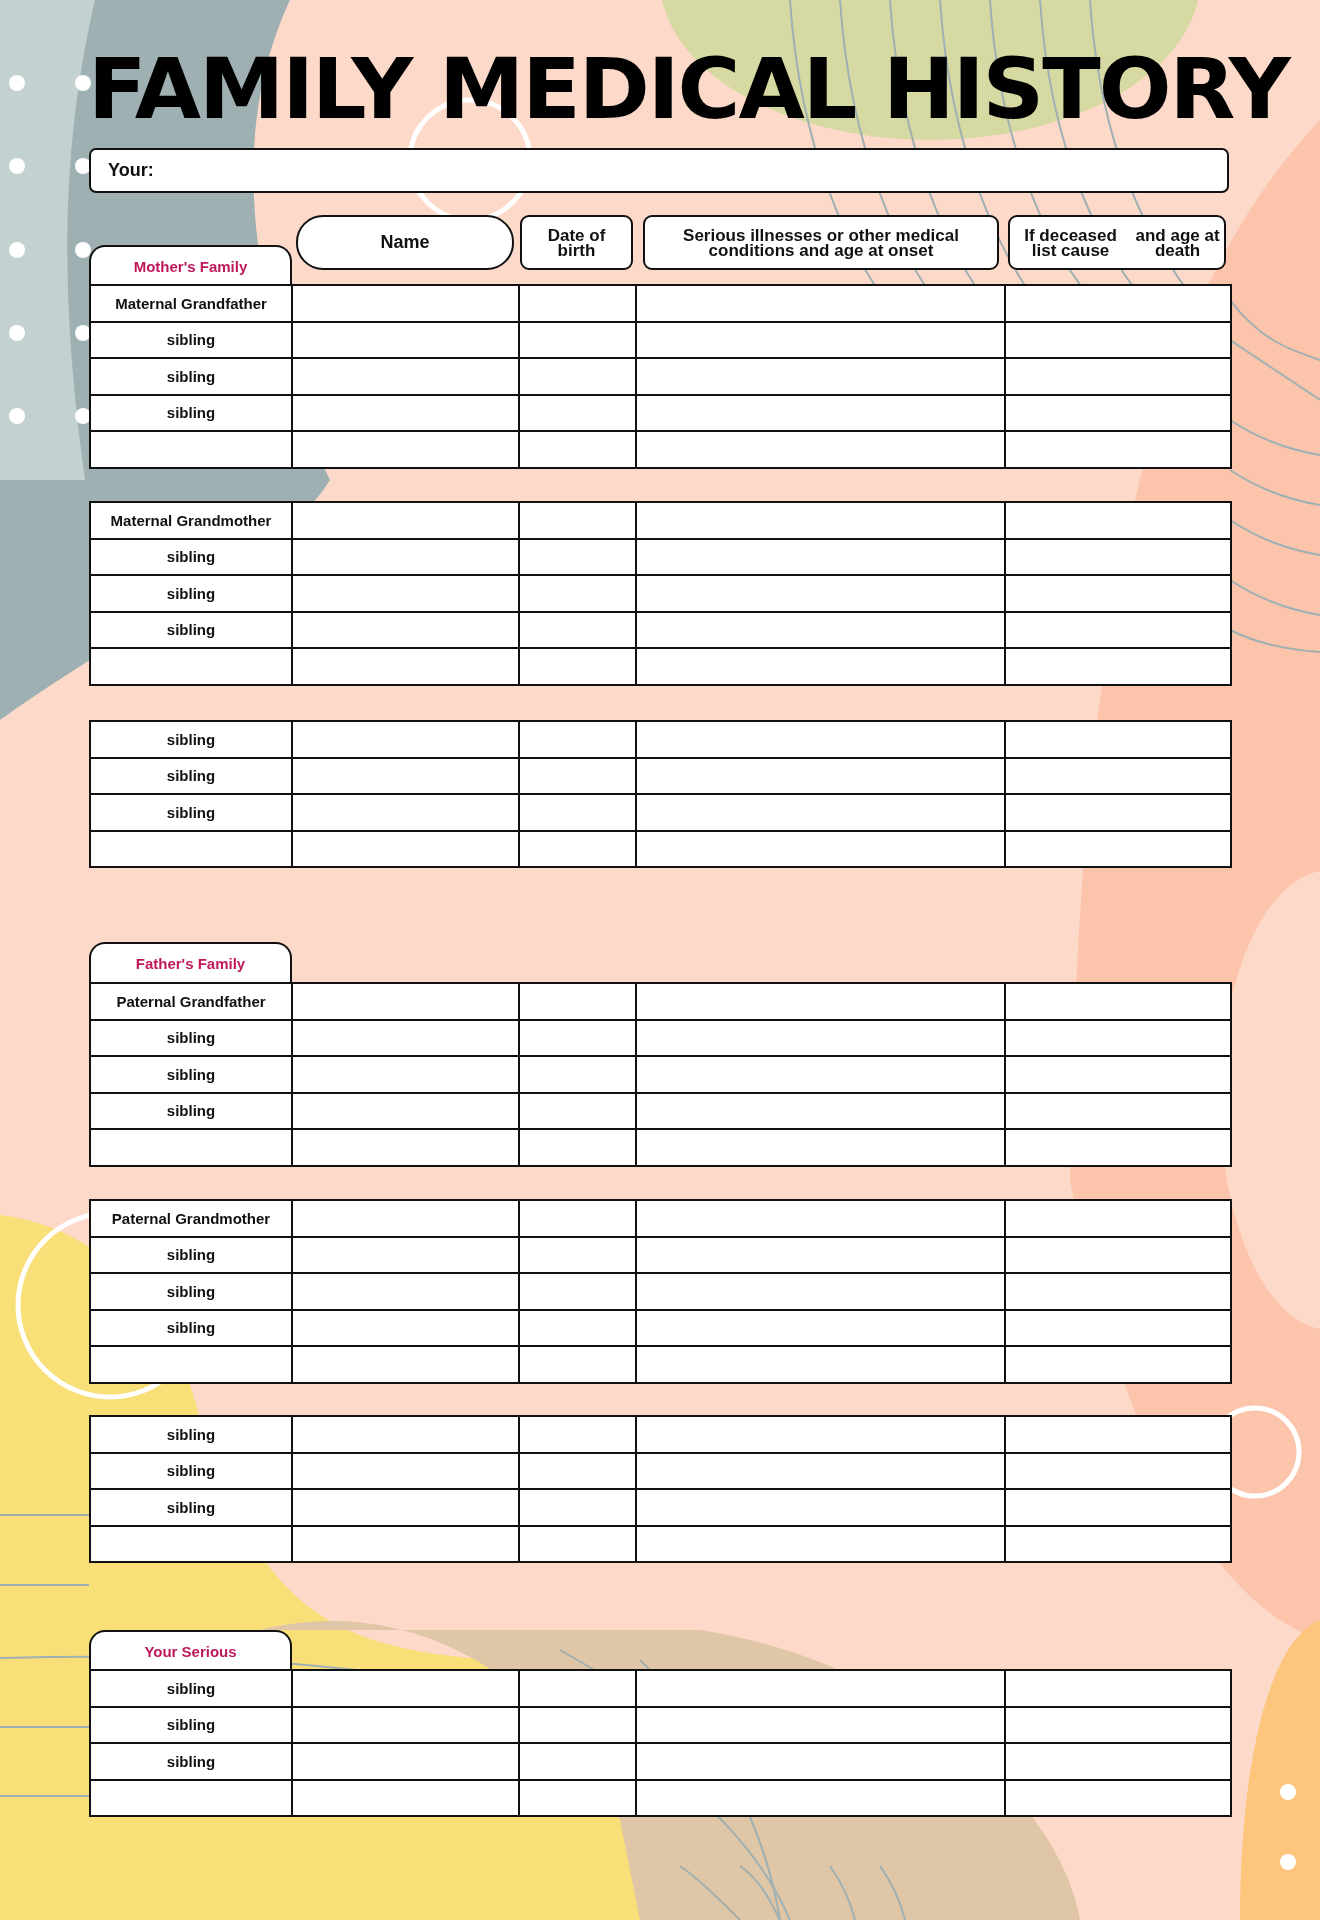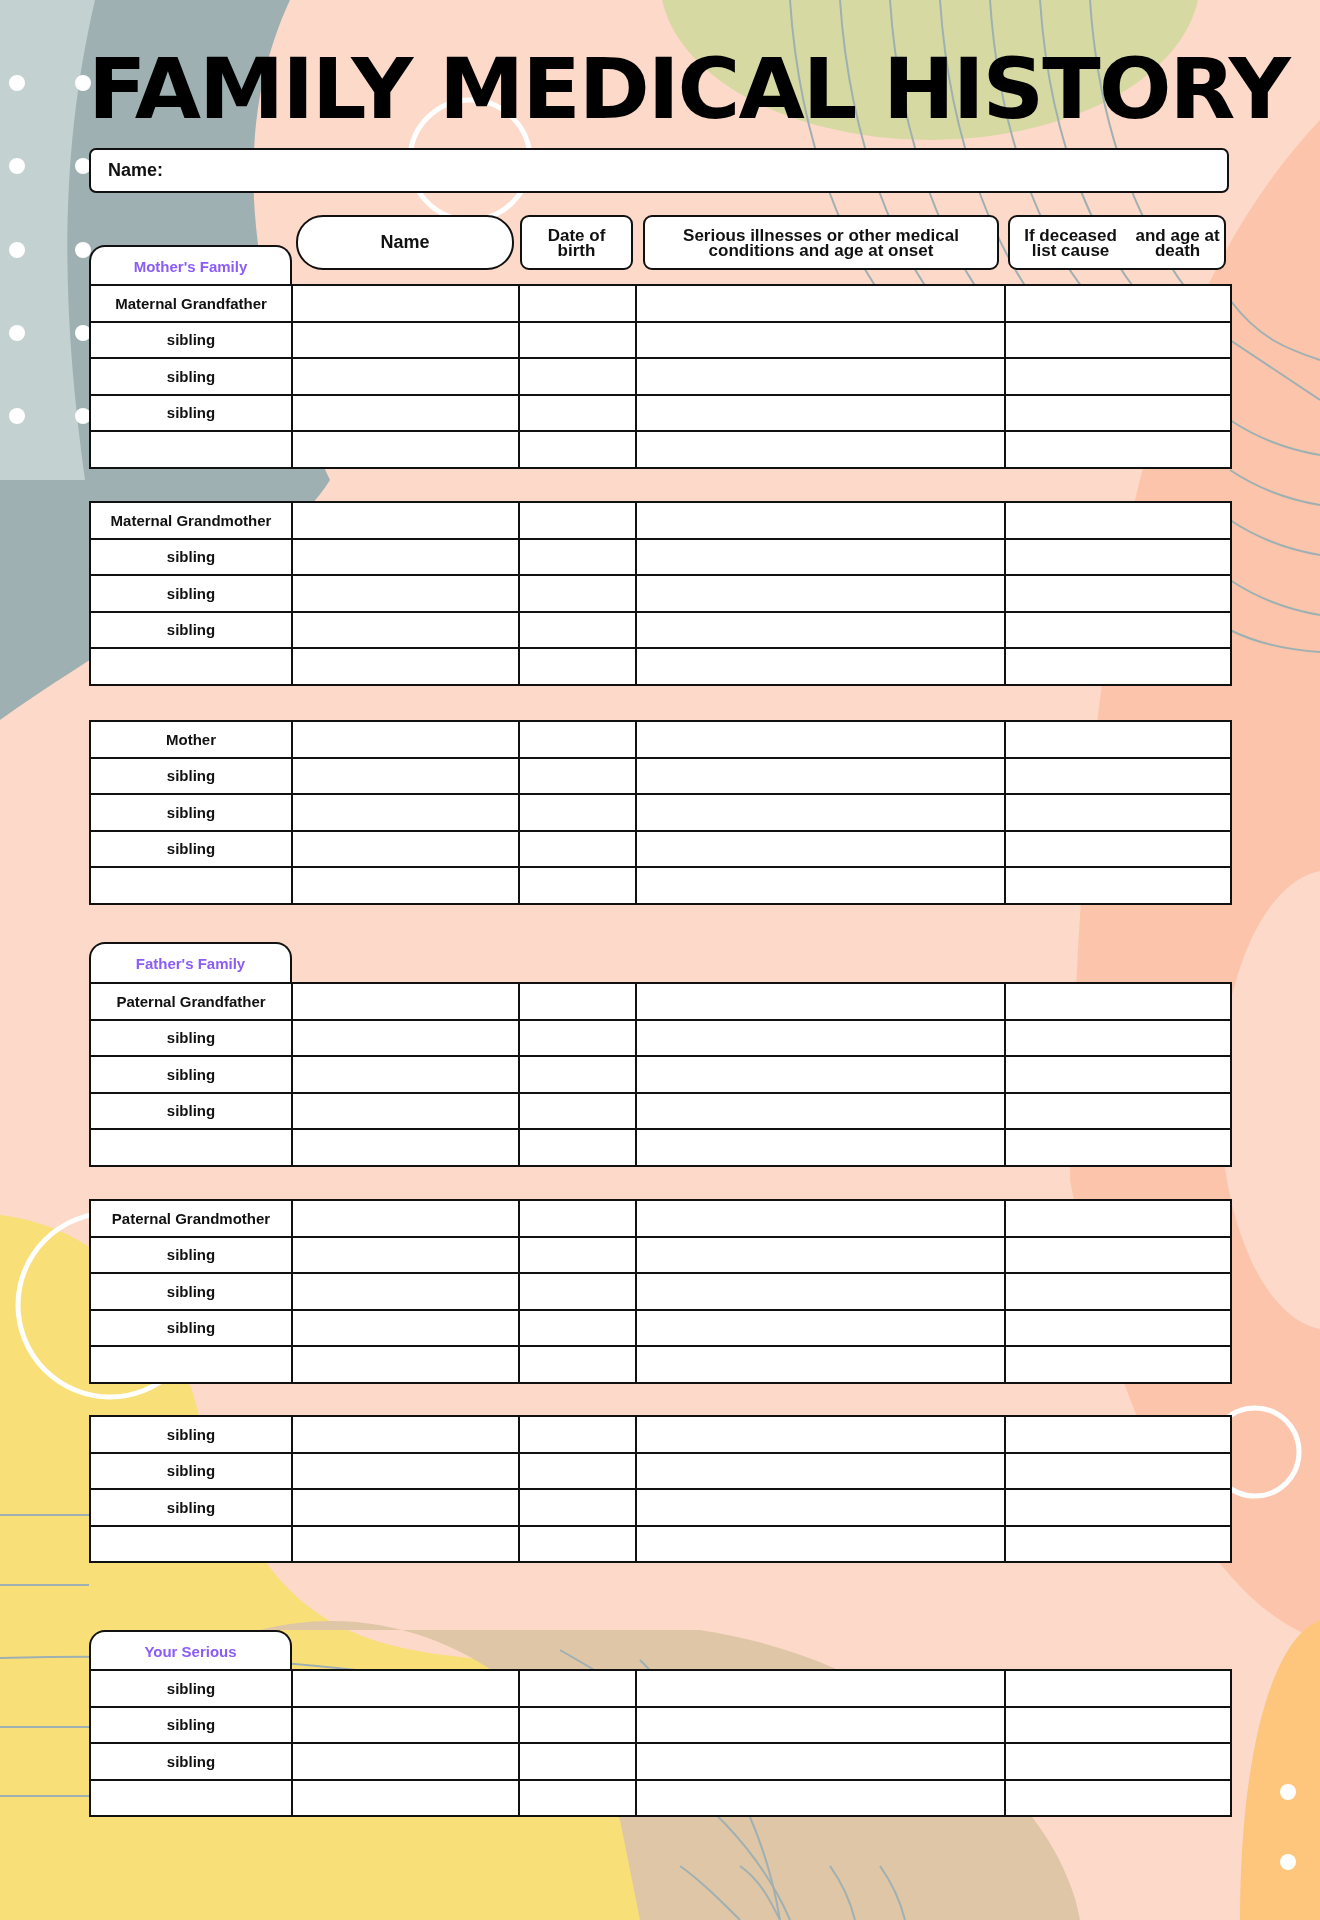--- a/index.html
+++ b/index.html
@@ -34,21 +34,21 @@
     background:#fff; border:2.5px solid #111; border-radius:9px;
     display:flex; align-items:center; justify-content:center; text-align:center;
     font-weight:bold; color:#111; font-size:17px; line-height:15px;
   }
   .colhead.big { font-size:18px;border-radius:27px; }
   .tab {
     position:absolute; left:89px; width:203px; height:41px; box-sizing:border-box;
     background:#fff; border:2.5px solid #111; border-bottom:none;
     border-radius:16px 16px 0 0;
     display:flex; align-items:center; justify-content:center;
-    font-size:15px; font-weight:bold; color:#8b5cf6;
+    font-size:15px; font-weight:bold; color:#be185d;
   }
   table.grp {
     position:absolute; left:89px; width:1141px; border-collapse:collapse;
     background:#fff; table-layout:fixed;
   }
   table.grp td {
     border:2.5px solid #111; height:34.5px; padding:0;
     font-size:15px; font-weight:bold; color:#111; text-align:center;
   }
   table.grp td input {
@@ -121,21 +121,21 @@
     <path d="M680 1866 C700 1880 720 1900 740 1920"></path>
     <path d="M740 1866 C760 1880 770 1900 780 1920"></path>
     <path d="M830 1866 C840 1880 850 1900 855 1920"></path>
     <path d="M880 1866 C890 1880 900 1900 905 1920"></path>
   </g>
 </svg>
 
 <div class="title">FAMILY MEDICAL HISTORY</div>
 
 <div class="namebox">
-  <span class="lbl">Name:</span>
+  <span class="lbl">Your:</span>
   <input type="text" value="" style="">
 </div>
 
 <div class="colhead big" style="left:296px;width:218px;">
   <span>Name</span>
 </div>
 <div class="colhead" style="left:520px;width:113px;flex-direction:column;">
   <span>Date of</span>
   <span>birth</span>
 </div>
@@ -254,27 +254,20 @@
     <table class="grp" style="top: 720px;">
     <colgroup>
       <col style="width:202px">
         <col style="width:227px">
         <col style="width:117px">
         <col style="width:369px">
         <col style="width:226px">
     </colgroup>
     <tbody>
         <tr>
-          <td>Mother</td>
-          <td><input type="text" style=""></td>
-          <td><input type="text" style=""></td>
-          <td><input type="text" style=""></td>
-          <td><input type="text" style=""></td>
-        </tr>
-        <tr>
           <td>sibling</td>
           <td><input type="text" style=""></td>
           <td><input type="text" style=""></td>
           <td><input type="text" style=""></td>
           <td><input type="text" style=""></td>
         </tr>
         <tr>
           <td>sibling</td>
           <td><input type="text" style=""></td>
           <td><input type="text" style=""></td>

